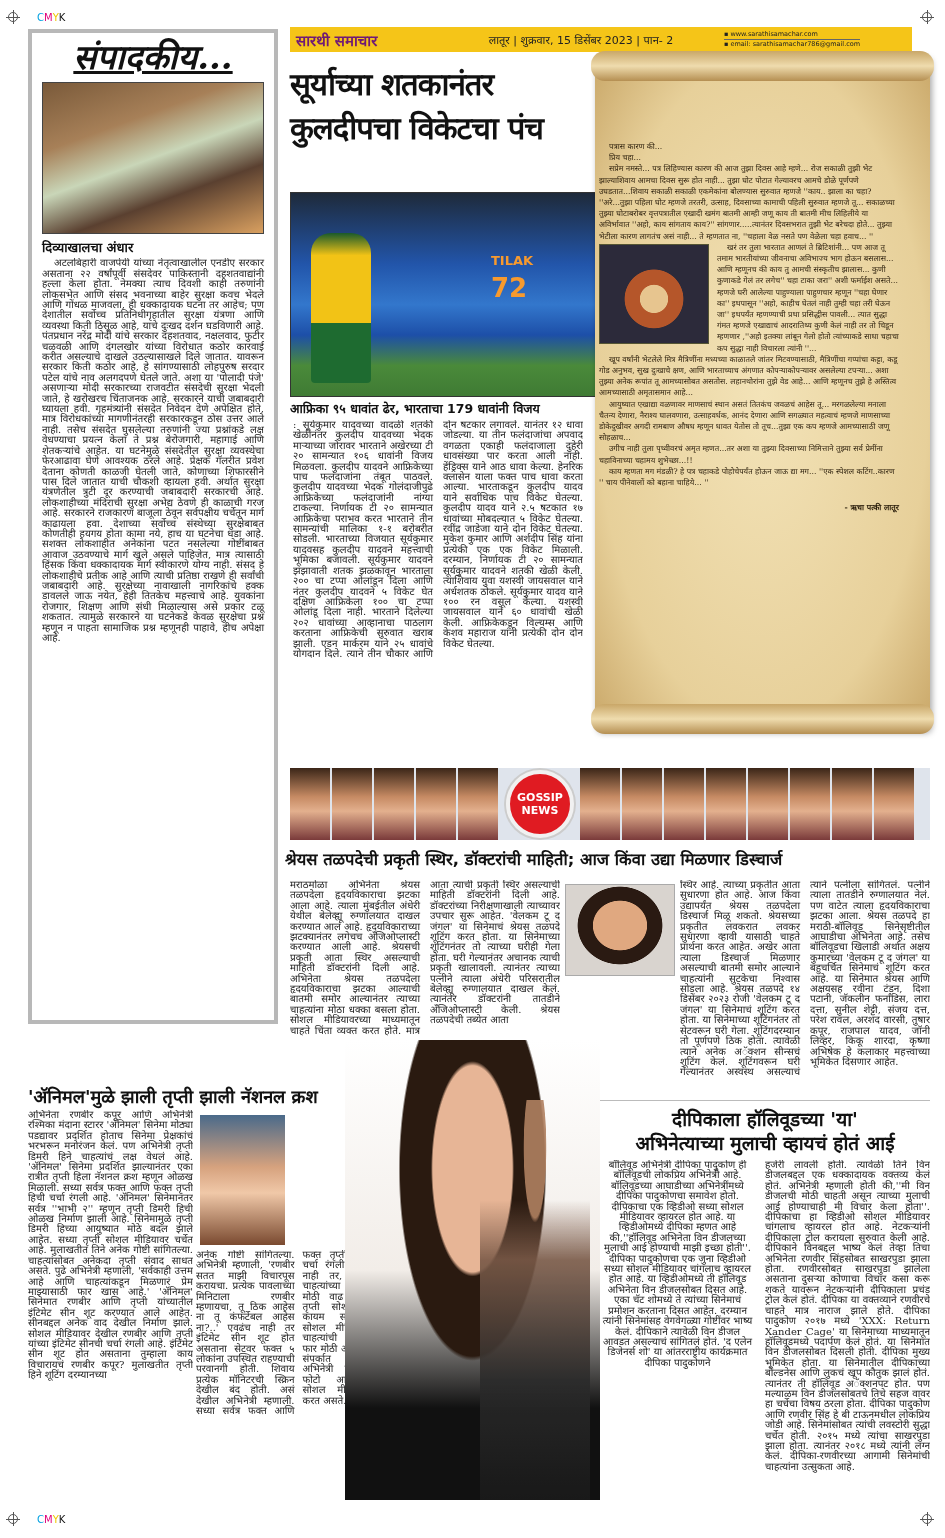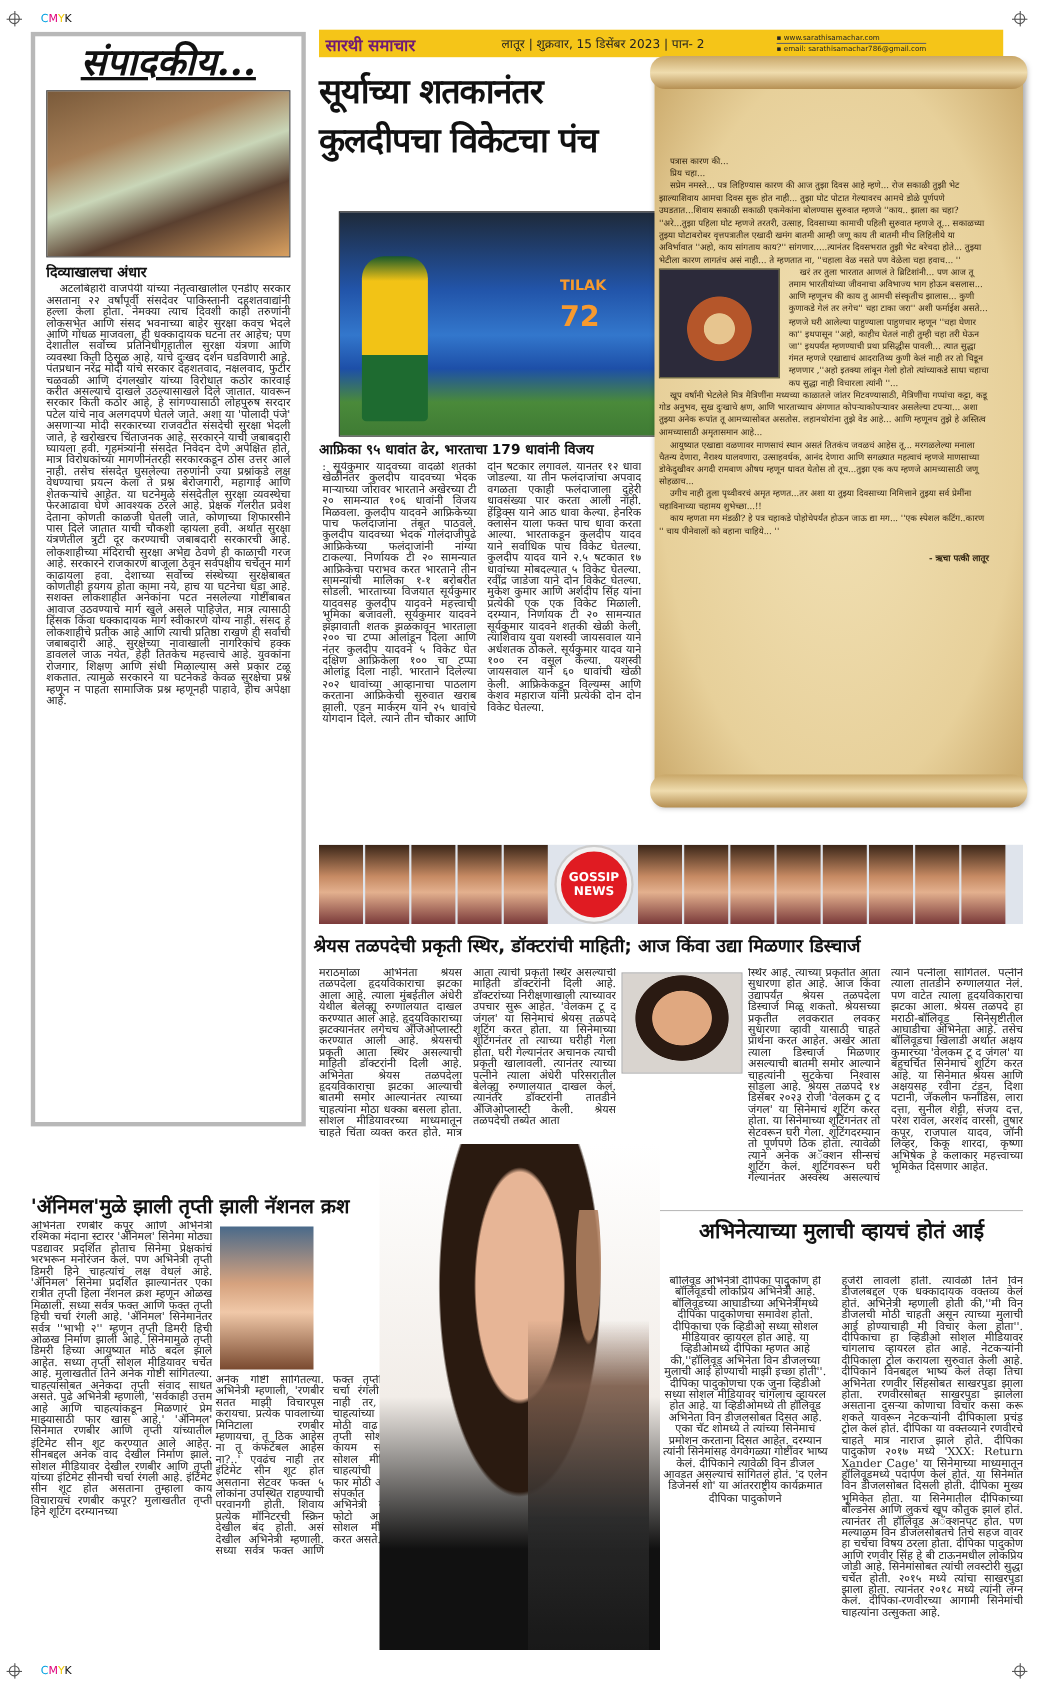--- a/index.html
+++ b/index.html
@@ -16,27 +16,27 @@
   .ed-title { font-family: "DejaVu Serif", serif; font-style: italic; font-size: 34px; font-weight: bold; text-align: center; text-decoration: underline; line-height: 1.1; margin-top: 2px; }
   .photo { background: linear-gradient(160deg, #7a5a3a 0%, #a78058 30%, #c9d6b8 50%, #5a4030 70%, #d9a060 100%); border: 1px solid #444; }
   .ed-photo { width: 222px; height: 152px; margin: 6px auto 4px; }
   .ed-sub { font-size: 13px; font-weight: bold; margin: 2px 4px; }
   .body-text { font-family: "DejaVu Serif", serif; font-size: 10px; line-height: 10.4px; text-align: justify; color: #222; }
   .ed-body { padding: 0 4px; height: 760px; overflow: hidden; }
 
   
   .masthead { left: 290px; top: 27px; width: 622px; height: 25px; background: #f5c518; display: flex; align-items: center; padding: 0 6px; }
   .mh-logo { color: #701a75; font-weight: bold; font-size: 15px; width: 160px; }
-  .mh-date { font-size: 11px; color: #222; width: 250px; }
-  .mh-contact { font-size: 6.5px; color: #222; line-height: 9px; }
+  .mh-date { font-size: 11px; color: #222; width: 250px; text-align: center; }
+  .mh-contact { font-size: 6.5px; color: #222; line-height: 9px; margin-left: 18px; }
   .mh-contact div::before { content: "▪ "; }
 
   
   .cricket-headline { left: 290px; top: 62px; width: 300px; font-family: "DejaVu Sans", sans-serif; font-weight: bold; font-size: 31px; line-height: 44px; letter-spacing: -1px; }
-  .cricket-photo { left: 308px; top: 192px; width: 312px; height: 205px; background: linear-gradient(180deg, #1e2a3a 0%, #2255aa 35%, #3377cc 55%, #1d4fa8 70%, #4a8a3a 85%, #3f7b34 100%); border: 1px solid #333; overflow: hidden; }
+  .cricket-photo { left: 290px; top: 192px; width: 312px; height: 205px; background: linear-gradient(180deg, #1e2a3a 0%, #2255aa 35%, #3377cc 55%, #1d4fa8 70%, #4a8a3a 85%, #3f7b34 100%); border: 1px solid #333; overflow: hidden; }
   .cp-sa { position: absolute; left: 20px; top: 40px; width: 60px; height: 150px; background: linear-gradient(180deg, #1a5a2a 0%, #f2c316 15%, #f2c316 60%, #1e6b30 60%); border-radius: 20px 20px 4px 4px; }
   .cp-tilak { position: absolute; left: 200px; top: 60px; font-size: 13px; color: #f79a2e; font-weight: bold; }
   .cp-72 { position: absolute; left: 200px; top: 80px; font-size: 26px; color: #f79a2e; font-weight: bold; }
   .cricket-sub { left: 290px; top: 400px; width: 300px; font-size: 12.5px; font-weight: bold; white-space: nowrap; }
   .cricket-body { left: 293px; top: 420px; width: 290px; height: 345px; column-count: 2; column-gap: 10px; overflow: hidden; }
 
   
   .scroll { left: 595px; top: 55px; width: 335px; height: 675px; background: radial-gradient(ellipse at center, #f3e3b8 0%, #e7d09a 70%, #c9a768 100%); border-radius: 6px; box-shadow: 2px 3px 6px rgba(0,0,0,0.35); }
   .scroll-roll { position: absolute; left: -4px; width: 343px; height: 30px; background: linear-gradient(180deg, #c9a768, #efdcae, #b58f52); border-radius: 14px; }
   .letter { position: absolute; left: 4px; top: 65px; width: 300px; font-family: "DejaVu Serif", serif; font-size: 7.8px; line-height: 11.2px; color: #2a1d0a; margin-top: 21px; }
@@ -157,16 +157,17 @@
 <div class="abs body-text shreyas-col2">स्थिर आहे. त्याच्या प्रकृतीत आता सुधारणा होत आहे. आज किंवा उद्यापर्यंत श्रेयस तळपदेला डिस्चार्ज मिळू शकतो. श्रेयसच्या प्रकृतीत लवकरात लवकर सुधारणा व्हावी यासाठी चाहते प्रार्थना करत आहेत. अखेर आता त्याला डिस्चार्ज मिळणार असल्याची बातमी समोर आल्याने चाहत्यांनी सुटकेचा निश्वास सोडला आहे. श्रेयस तळपदे १४ डिसेंबर २०२३ रोजी 'वेलकम टू द जंगल' या सिनेमाचं शूटिंग करत होता. या सिनेमाच्या शूटिंगनंतर तो सेटवरून घरी गेला. शूटिंगदरम्यान तो पूर्णपणे ठिक होता. त्यावेळी त्याने अनेक अॅक्शन सीन्सचं शूटिंग केलं. शूटिंगवरून घरी गेल्यानंतर अस्वस्थ असल्याचं त्याने पत्नीला सांगितलं. पत्नीने त्याला तातडीने रुग्णालयात नेलं. पण वाटेत त्याला हृदयविकाराचा झटका आला. श्रेयस तळपदे हा मराठी-बॉलिवूड सिनेसृष्टीतील आघाडीचा अभिनेता आहे. तसेच बॉलिवूडचा खिलाडी अर्थात अक्षय कुमारच्या 'वेलकम टू द जंगल' या बहुचर्चित सिनेमाचं शूटिंग करत आहे. या सिनेमात श्रेयस आणि अक्षयसह रवीना टंडन, दिशा पटानी, जॅकलीन फर्नांडिस, लारा दत्ता, सुनील शेट्टी, संजय दत्त, परेश रावल, अरशद वारसी, तुषार कपूर, राजपाल यादव, जॉनी लिव्हर, किकू शारदा, कृष्णा अभिषेक हे कलाकार महत्त्वाच्या भूमिकेत दिसणार आहेत.</div>
 
 <div class="abs animal-headline">'ॲनिमल'मुळे झाली तृप्ती झाली नॅशनल क्रश</div>
 <div class="abs body-text animal-col1">अभिनेता रणबीर कपूर आणि अभिनेत्री रश्मिका मंदाना स्टारर 'ॲनिमल' सिनेमा मोठ्या पडद्यावर प्रदर्शित होताच सिनेमा प्रेक्षकांचं भरभरून मनोरंजन केलं. पण अभिनेत्री तृप्ती डिमरी हिने चाहत्यांचं लक्ष वेधलं आहे. 'ॲनिमल' सिनेमा प्रदर्शित झाल्यानंतर एका रात्रीत तृप्ती हिला नॅशनल क्रश म्हणून ओळख मिळाली. सध्या सर्वत्र फक्त आणि फक्त तृप्ती हिची चर्चा रंगली आहे. 'ॲनिमल' सिनेमानंतर सर्वत्र ''भाभी २'' म्हणून तृप्ती डिमरी हिची ओळख निर्माण झाली आहे. सिनेमामुळे तृप्ती डिमरी हिच्या आयुष्यात मोठे बदल झाले आहेत. सध्या तृप्ती सोशल मीडियावर चर्चेत आहे. मुलाखतीत तिने अनेक गोष्टी सांगितल्या. चाहत्यांसोबत अनेकदा तृप्ती संवाद साधत असते. पुढे अभिनेत्री म्हणाली, 'सर्वकाही उत्तम आहे आणि चाहत्यांकडून मिळणारं प्रेम माझ्यासाठी फार खास आहे.' 'ॲनिमल' सिनेमात रणबीर आणि तृप्ती यांच्यातील इंटिमेट सीन शूट करण्यात आले आहेत. सीनबद्दल अनेक वाद देखील निर्माण झाले. सोशल मीडियावर देखील रणबीर आणि तृप्ती यांच्या इंटिमेट सीनची चर्चा रंगली आहे. इंटिमेट सीन शूट होत असताना तुम्हाला काय विचारायचं रणबीर कपूर? मुलाखतीत तृप्ती हिने शूटिंग दरम्यानच्या</div>
 <div class="abs tripti-photo"></div>
 <div class="abs body-text animal-col2">अनेक गोष्टी सांगितल्या. अभिनेत्री म्हणाली, 'रणबीर सतत माझी विचारपूस करायचा. प्रत्येक पावलाच्या मिनिटाला रणबीर म्हणायचा, तू ठिक आहेस ना तू कंफर्टेबल आहेस ना?..' एवढंच नाही तर इंटिमेट सीन शूट होत असताना सेटवर फक्त ५ लोकांना उपस्थित राहण्याची परवानगी होती. शिवाय प्रत्येक मॉनिटरची स्क्रिन देखील बंद होती. असं देखील अभिनेत्री म्हणाली. सध्या सर्वत्र फक्त आणि फक्त तृप्ती डिमरी हिची चर्चा रंगली आहे. एवढंच नाही तर, तृप्ती हिच्या चाहत्यांच्या संख्येत देखील मोठी वाढ झाली आहे. तृप्ती सोशल मीडियावर कायम सक्रिय असते. सोशल मीडियावर तिच्या चाहत्यांची संख्या देखील फार मोठी आहे. चाहत्यांच्या संपर्कात राहण्यासाठी अभिनेत्री कायम स्वतःचे फोटो आणि व्हिडीओ सोशल मीडियावर पोस्ट करत असते.</div>
 
 <div class="abs deepika-photo"></div>
 <div class="abs vin-photo"></div>
 <div class="abs deepika-headline">
+  <div>दीपिकाला हॉलिवूडच्या 'या'</div>
   <div>अभिनेत्याच्या मुलाची व्हायचं होतं आई</div>
 </div>
 <div class="abs body-text deepika-col1">बॉलिवूड अभिनेत्री दीपिका पादुकोण ही बॉलिवूडची लोकप्रिय अभिनेत्री आहे. बॉलिवूडच्या आघाडीच्या अभिनेत्रींमध्ये दीपिका पादुकोणचा समावेश होतो. दीपिकाचा एक व्हिडीओ सध्या सोशल मीडियावर व्हायरल होत आहे. या व्हिडीओमध्ये दीपिका म्हणत आहे की,''हॉलिवूड अभिनेता विन डीजलच्या मुलाची आई होण्याची माझी इच्छा होती''. दीपिका पादुकोणचा एक जुना व्हिडीओ सध्या सोशल मीडियावर चांगलाच व्हायरल होत आहे. या व्हिडीओमध्ये ती हॉलिवूड अभिनेता विन डीजलसोबत दिसत आहे. एका चॅट शोमध्ये ते त्यांच्या सिनेमाचं प्रमोशन करताना दिसत आहेत. दरम्यान त्यांनी सिनेमांसह वेगवेगळ्या गोष्टींवर भाष्य केलं. दीपिकाने त्यावेळी विन डीजल आवडत असल्याचं सांगितलं होतं. 'द एलेन डिजेनर्स शो' या आंतरराष्ट्रीय कार्यक्रमात दीपिका पादुकोणने</div>
 <div class="abs body-text deepika-col2">हजेरी लावली होती. त्यावेळी तिने विन डीजलबद्दल एक धक्कादायक वक्तव्य केलं होतं. अभिनेत्री म्हणाली होती की,''मी विन डीजलची मोठी चाहती असून त्याच्या मुलाची आई होण्याचाही मी विचार केला होता''. दीपिकाचा हा व्हिडीओ सोशल मीडियावर चांगलाच व्हायरल होत आहे. नेटकऱ्यांनी दीपिकाला ट्रोल करायला सुरुवात केली आहे. दीपिकाने विनबद्दल भाष्य केलं तेव्हा तिचा अभिनेता रणवीर सिंहसोबत साखरपुडा झाला होता. रणवीरसोबत साखरपुडा झालेला असताना दुसऱ्या कोणाचा विचार कसा करू शकते यावरून नेटकऱ्यांनी दीपिकाला प्रचंड ट्रोल केलं होतं. दीपिका या वक्तव्याने रणवीरचे चाहते मात्र नाराज झाले होते. दीपिका पादुकोण २०१७ मध्ये 'XXX: Return Xander Cage' या सिनेमाच्या माध्यमातून हॉलिवूडमध्ये पदार्पण केलं होतं. या सिनेमात विन डीजलसोबत दिसली होती. दीपिका मुख्य भूमिकेत होता. या सिनेमातील दीपिकाच्या बोल्डनेस आणि लुकचं खूप कौतुक झालं होतं. त्यानंतर ती हॉलिवूड अॅक्शनपट होत. पण मल्याळम विन डीजलसोबतचे तिचे सहज वावर हा चर्चेचा विषय ठरला होता. दीपिका पादुकोण आणि रणवीर सिंह हे बी टाऊनमधील लोकप्रिय जोडी आहे. सिनेमांसोबत त्यांची लवस्टोरी सुद्धा चर्चेत होती. २०१५ मध्ये त्यांचा साखरपुडा झाला होता. त्यानंतर २०१८ मध्ये त्यांनी लग्न केलं. दीपिका-रणवीरच्या आगामी सिनेमांची चाहत्यांना उत्सुकता आहे.</div>
 
 </body></html>

